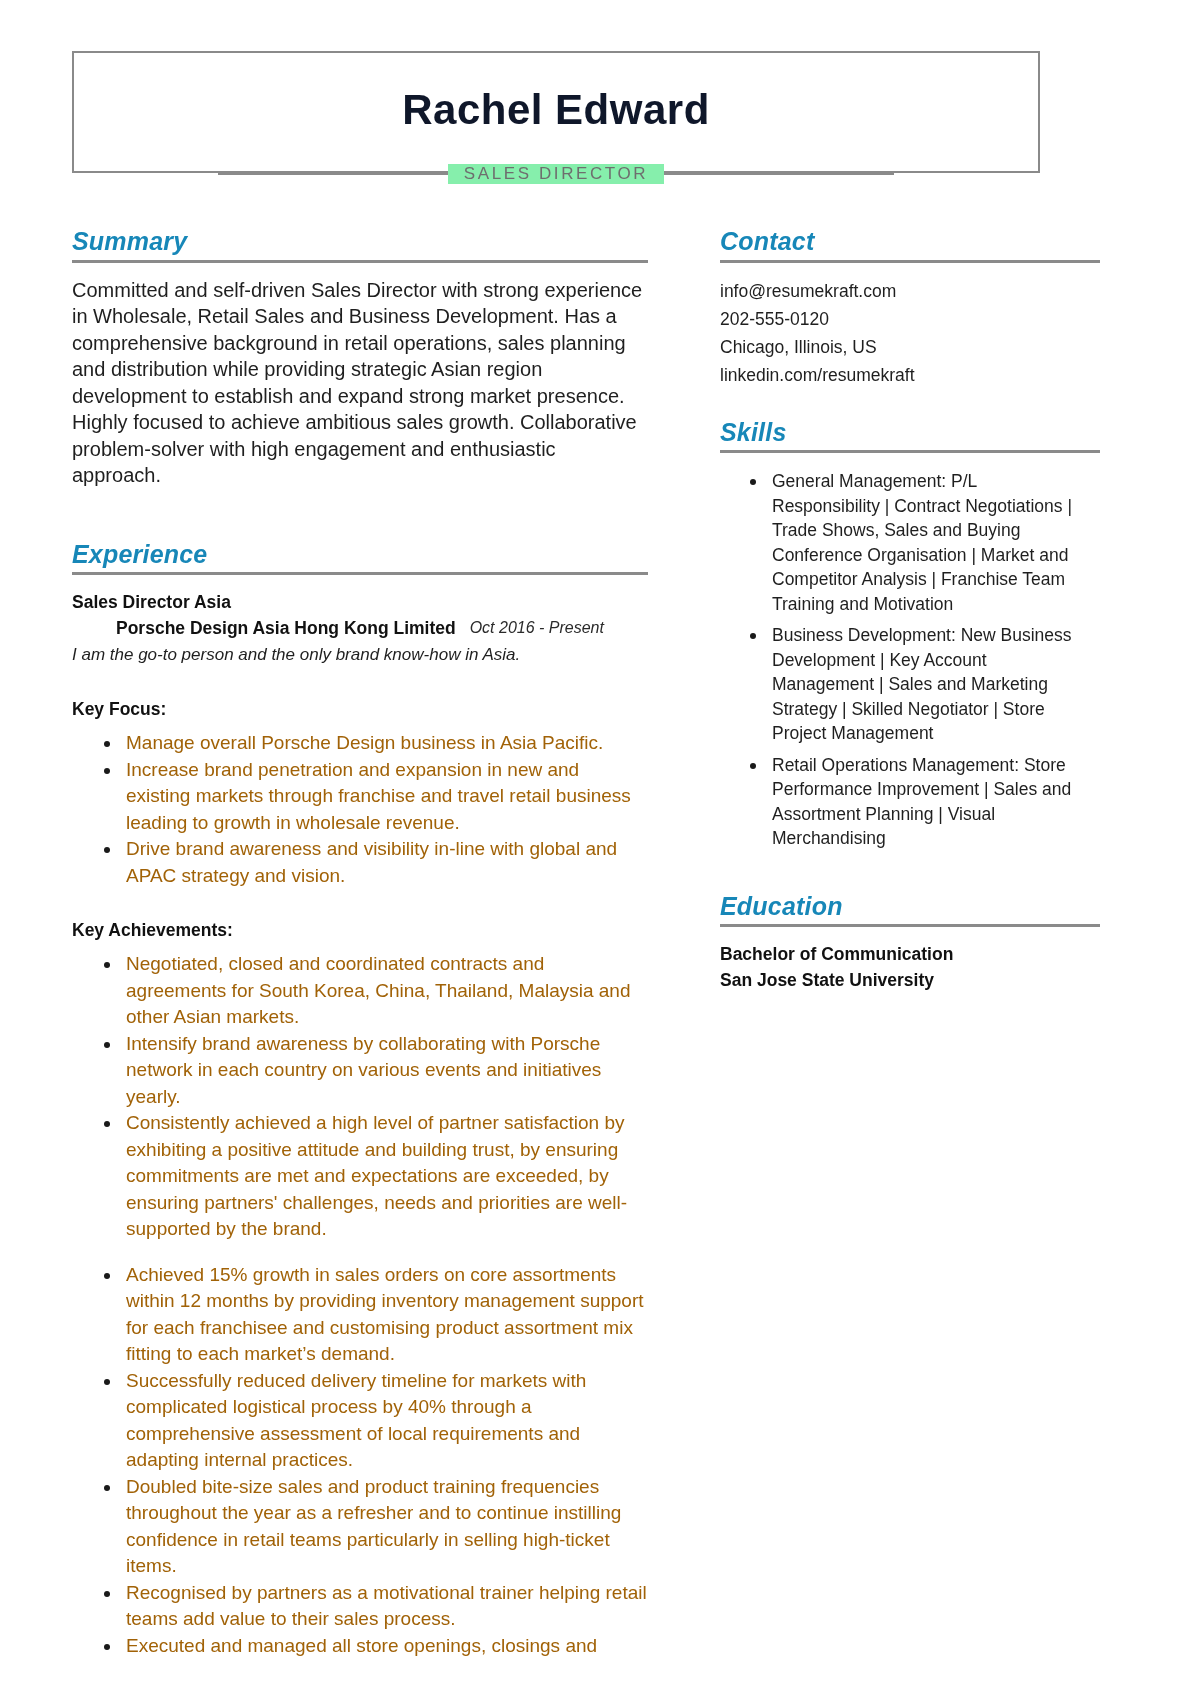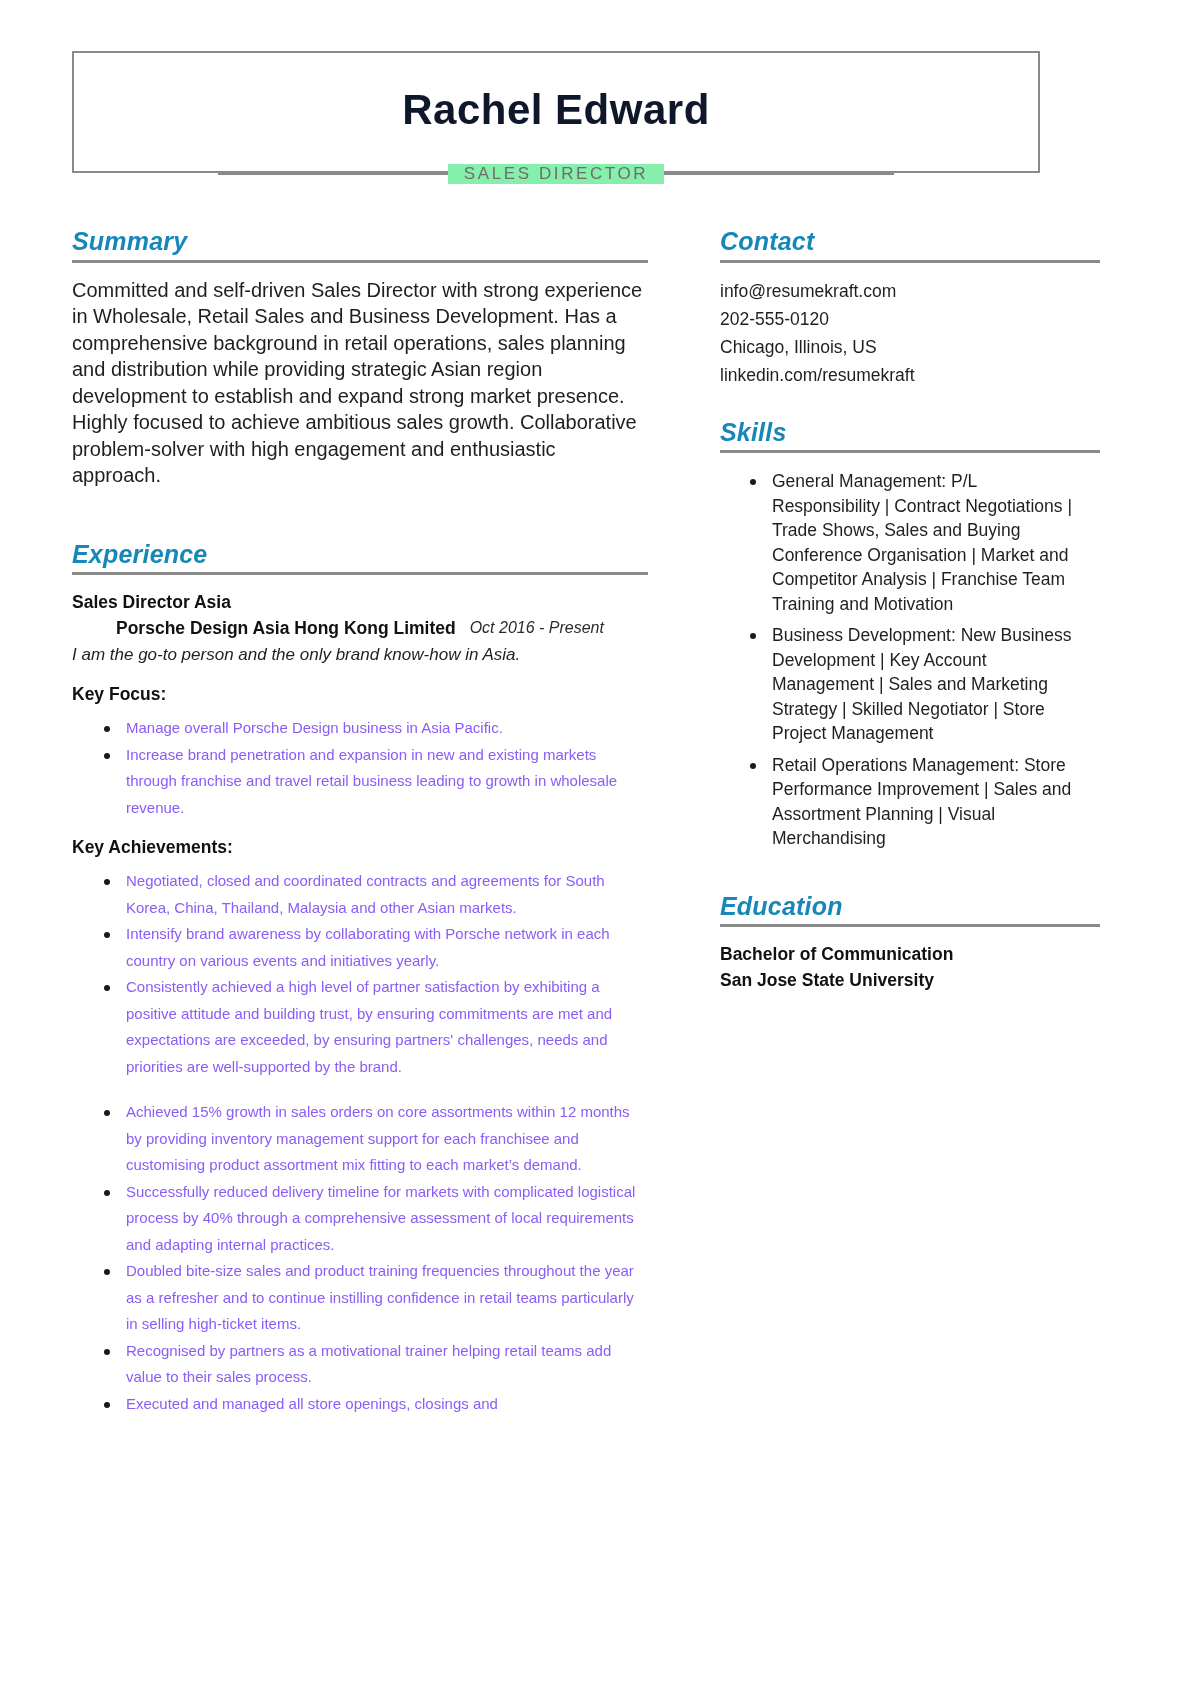--- a/index.html
+++ b/index.html
@@ -147,36 +147,36 @@
     font-size: 17px;
     font-style: italic;
     color: #1f1f1f;
     line-height: 26px;
     margin-top: 1px;
   }
   .sub-heading {
     font-size: 17.5px;
     font-weight: bold;
     color: #111;
-    margin-top: 13px;
+    margin-top: 28px;
     margin-bottom: 8px;
     line-height: 26px;
   }
 
   
   ul.bullets {
     margin: 0;
     padding: 0 0 0 32px;
     list-style: none;
   }
   ul.bullets li {
     position: relative;
-    font-size: 15px;
+    font-size: 19px;
     line-height: 26.5px;
-    color: #8b5cf6;
+    color: #a16207;
     padding-left: 22px;
     margin-bottom: 0;
   }
   ul.bullets li::before {
     content: "";
     position: absolute;
     left: 0;
     top: 11px;
     width: 6px;
     height: 6px;
@@ -264,20 +264,21 @@
           <div class="job-line">
             <span class="job-company">Porsche Design Asia Hong Kong Limited</span>
             <span class="job-dates">Oct 2016 - Present</span>
           </div>
           <div class="job-tagline">I am the go-to person and the only brand know-how in Asia.</div>
 
           <div class="sub-heading">Key Focus:</div>
           <ul class="bullets">
             <li>Manage overall Porsche Design business in Asia Pacific.</li>
             <li>Increase brand penetration and expansion in new and existing markets through franchise and travel retail business leading to growth in wholesale revenue.</li>
+            <li>Drive brand awareness and visibility in-line with global and APAC strategy and vision.</li>
           </ul>
 
           <div class="sub-heading">Key Achievements:</div>
           <ul class="bullets">
             <li>Negotiated, closed and coordinated contracts and agreements for South Korea, China, Thailand, Malaysia and other Asian markets.</li>
             <li>Intensify brand awareness by collaborating with Porsche network in each country on various events and initiatives yearly.</li>
             <li class="gap-after">Consistently achieved a high level of partner satisfaction by exhibiting a positive attitude and building trust, by ensuring commitments are met and expectations are exceeded, by ensuring partners' challenges, needs and priorities are well-supported by the brand.</li>
             <li>Achieved 15% growth in sales orders on core assortments within 12 months by providing inventory management support for each franchisee and customising product assortment mix fitting to each market’s demand.</li>
             <li>Successfully reduced delivery timeline for markets with complicated logistical process by 40% through a comprehensive assessment of local requirements and adapting internal practices.</li>
             <li>Doubled bite-size sales and product training frequencies throughout the year as a refresher and to continue instilling confidence in retail teams particularly in selling high-ticket items.</li>

